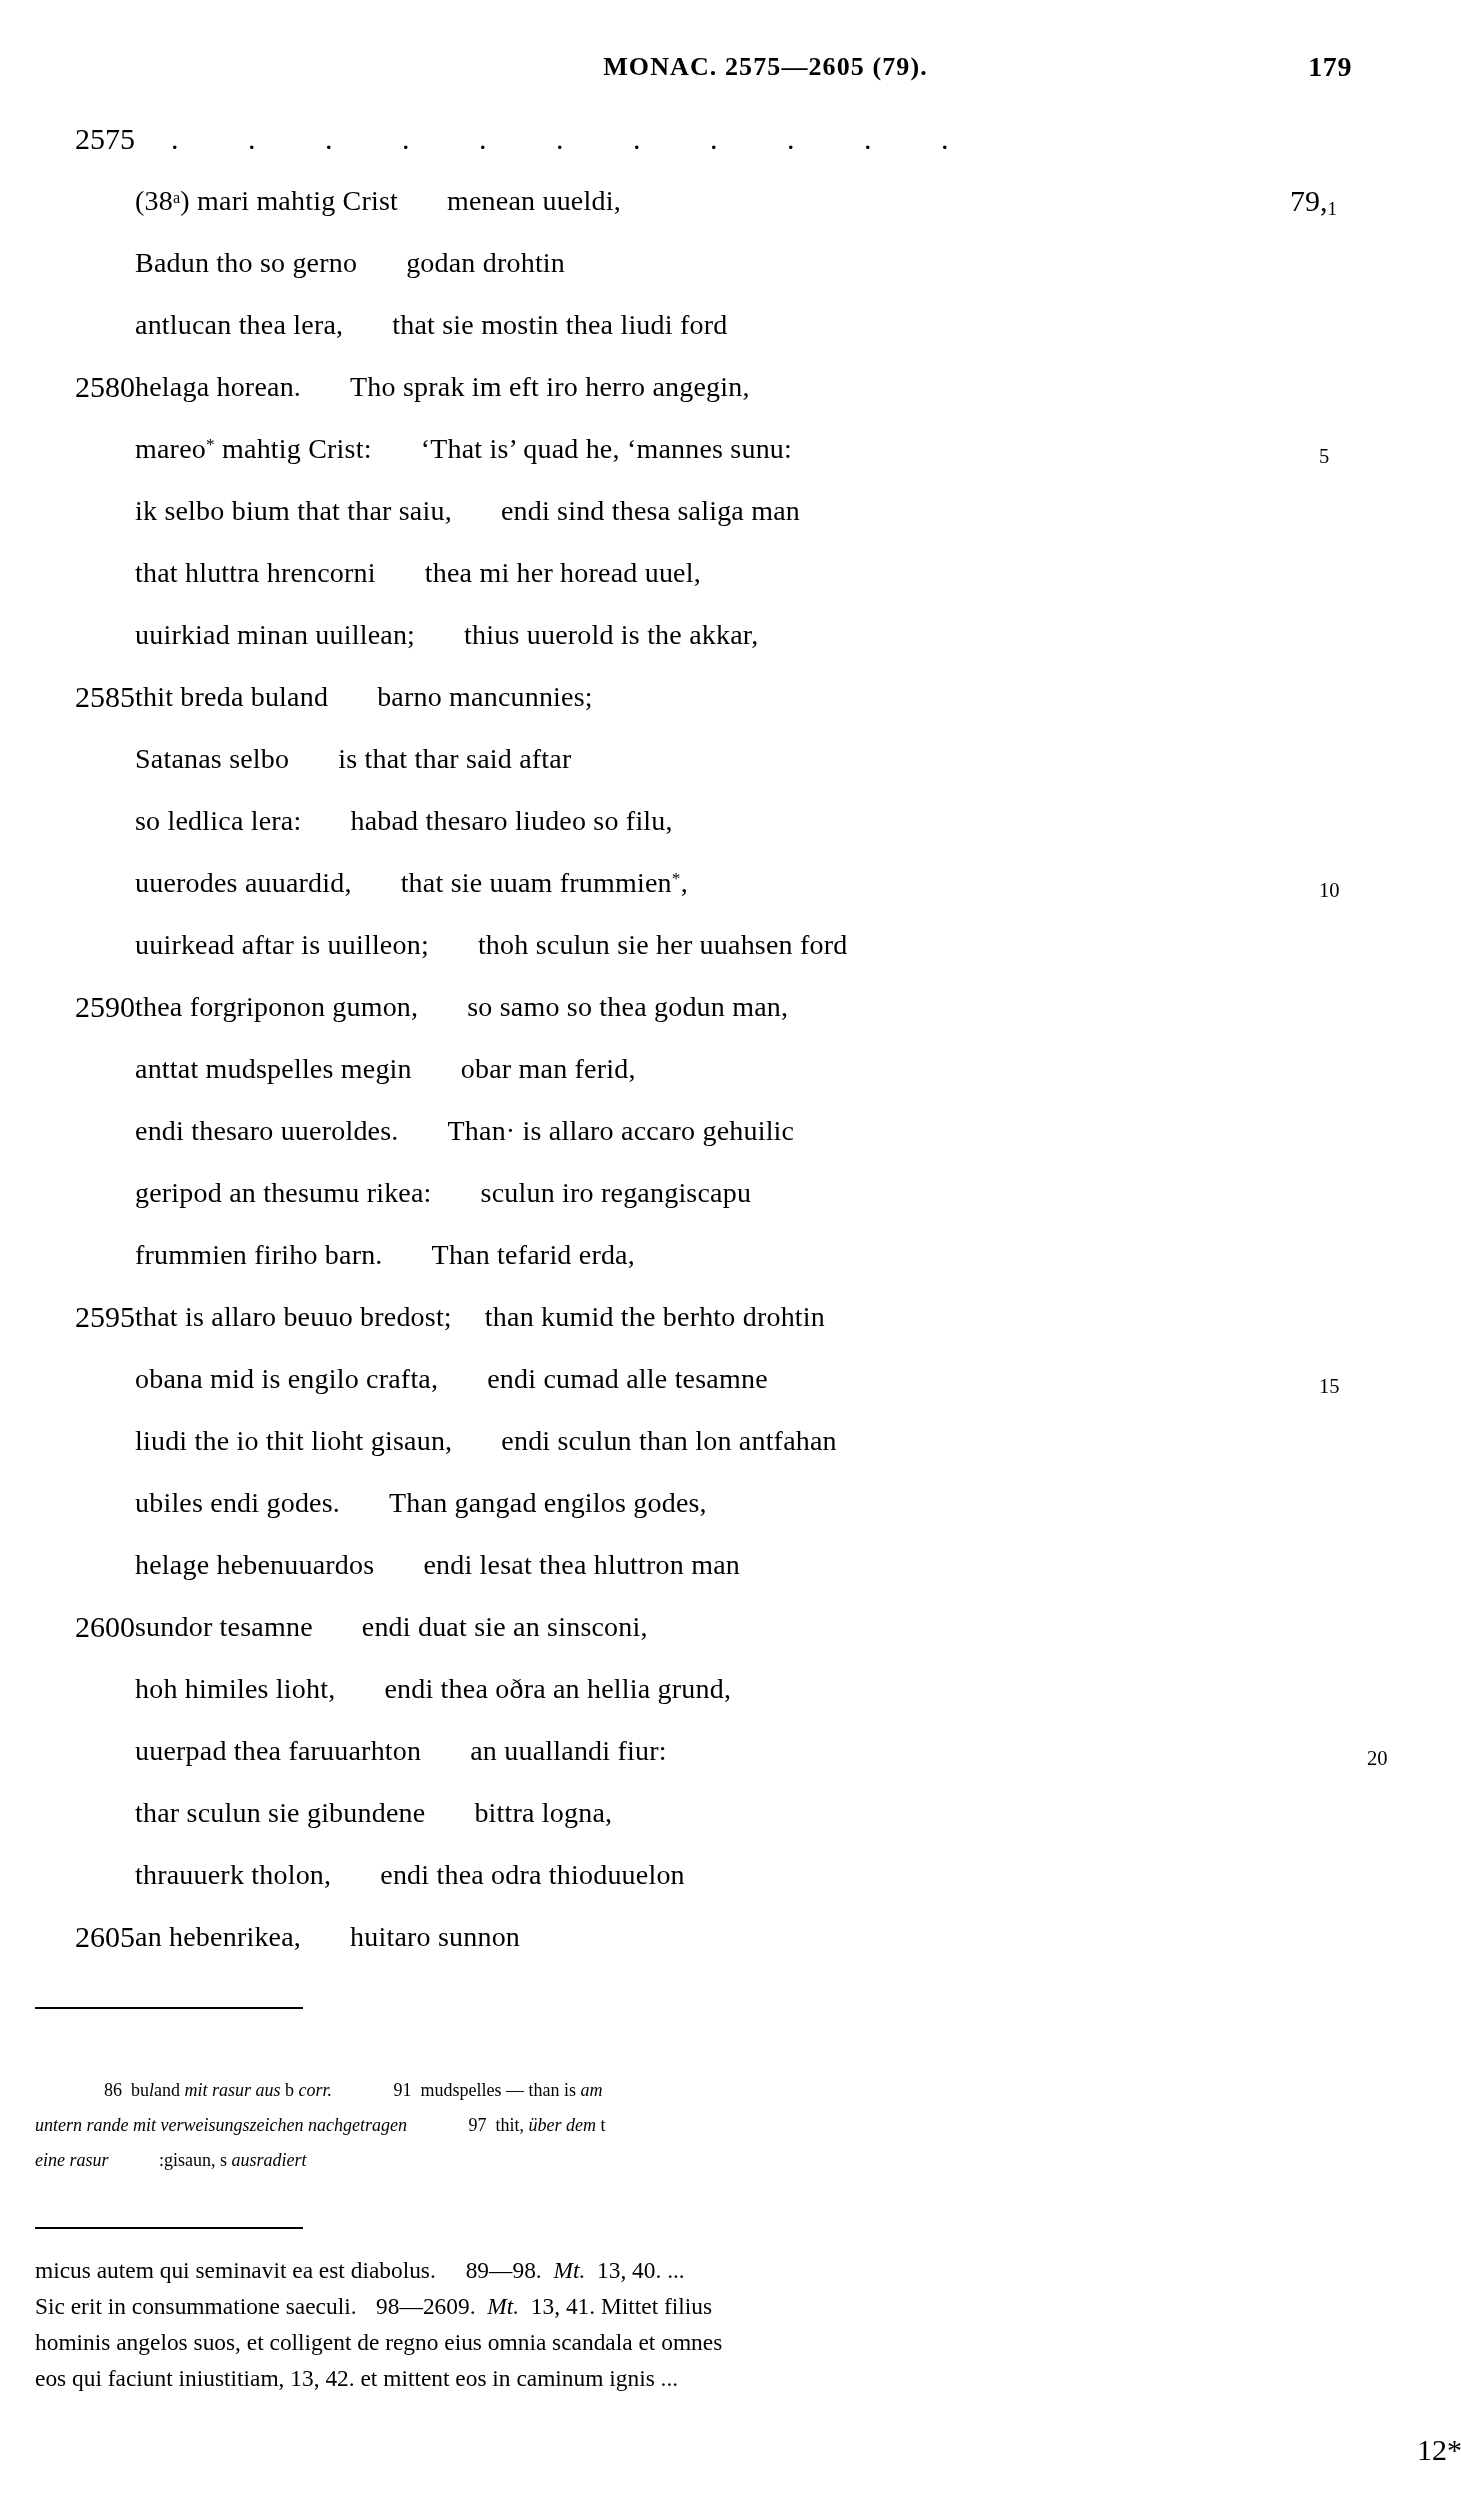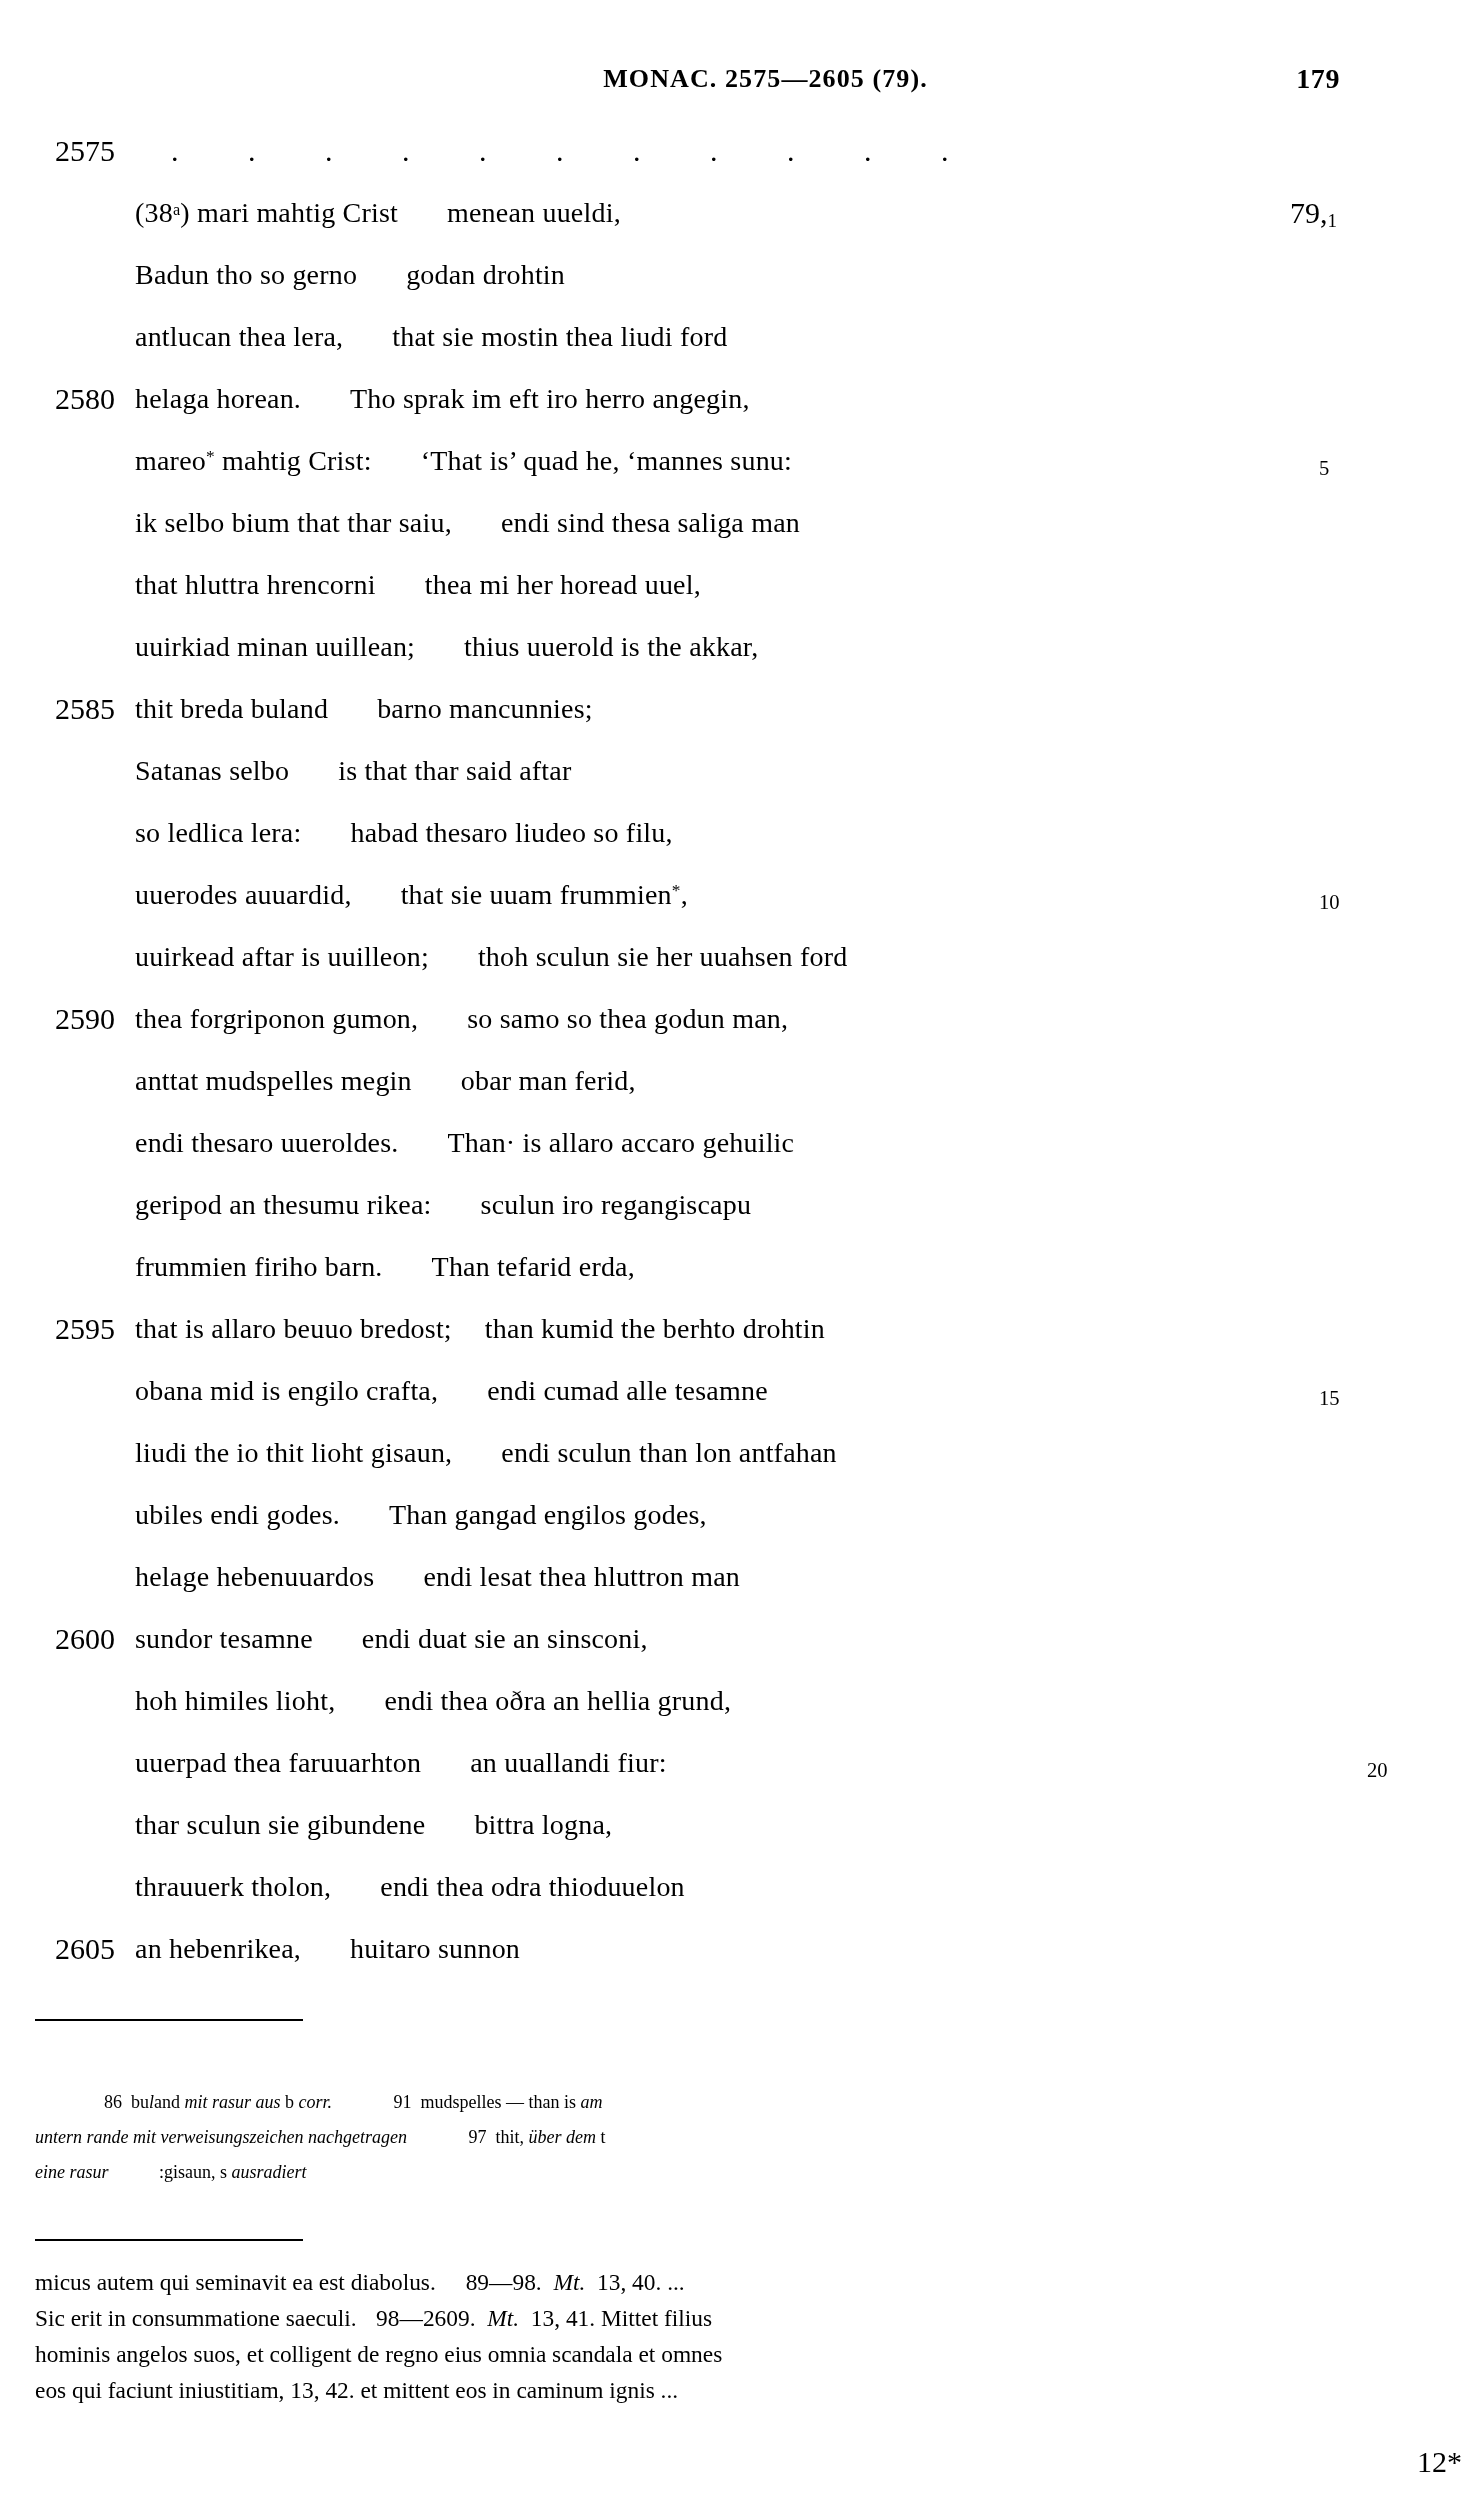--- a/index.html
+++ b/index.html
@@ -21,21 +21,21 @@
     width: 1462px;
     height: 2512px;
     box-sizing: border-box;
     padding: 0;
   }
 
   
   .runhead {
     position: relative;
     height: 86px;
-    margin: 12px;
+    margin: 0;
   }
   .runhead-title {
     position: absolute;
     left: 0;
     right: 0;
     top: 67px;
     text-align: center;
     font-size: 26px;
     letter-spacing: 1.1px;
     font-weight: 700;
@@ -62,21 +62,21 @@
     height: 62px;
     line-height: 62px;
     white-space: nowrap;
     font-size: 30px;
   }
   .vnum {
     position: absolute;
     left: 35px;
     top: 0;
     width: 100px;
-    text-align: center;
+    text-align: right;
     font-size: 30px;
   }
   .vtext {
     position: absolute;
     left: 135px;
     top: 0;
     font-size: 28px;
     letter-spacing: 0.2px;
   }
   .gap-m { display: inline-block; width: 33px; }

